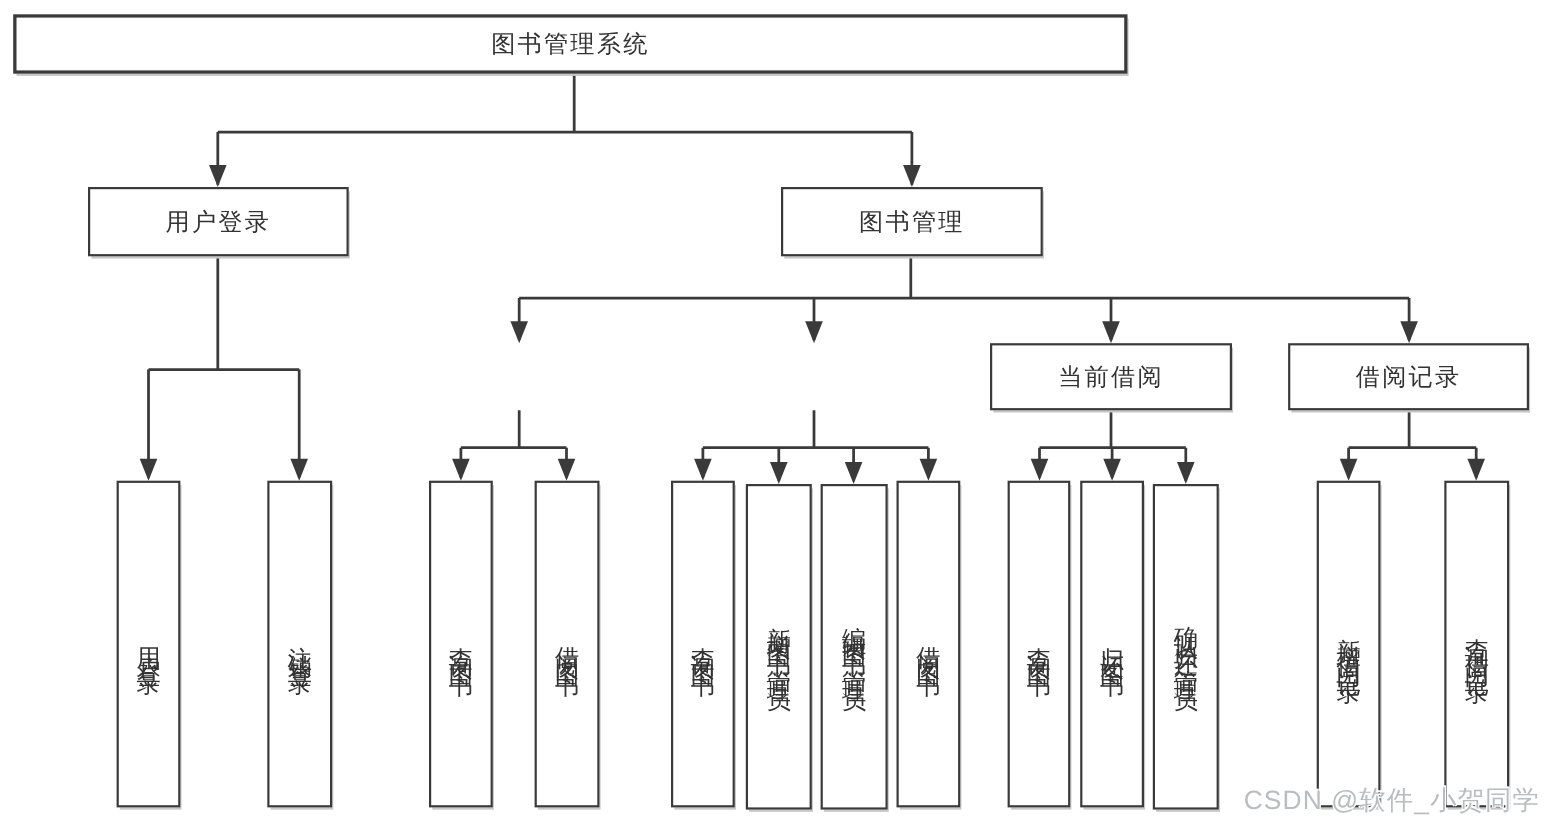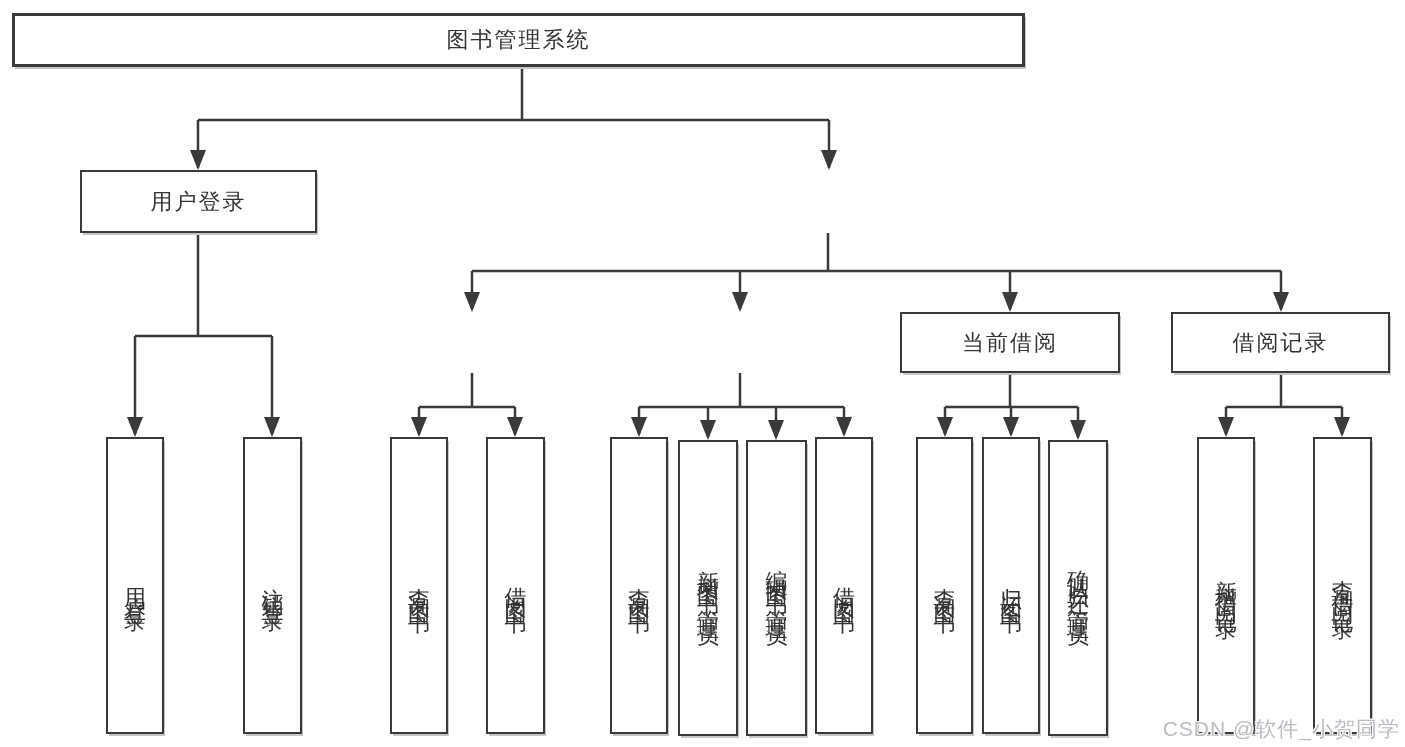--- a/index.html
+++ b/index.html
@@ -35,21 +35,21 @@
     writing-mode:vertical-rl;
     text-orientation:mixed;
     letter-spacing:8px;
     line-height:1;
     font-size:22px;
     color:var(--text);
   }
   .watermark{
     position:absolute;
     right:5px;bottom:4px;
-    font-size:21px;
+    font-size:24px;
     letter-spacing:1px;
     color:var(--wm);
     text-shadow:1px 1px 0 #ffffff,-1px -1px 0 #ffffff,1px -1px 0 #ffffff,-1px 1px 0 #ffffff;
     white-space:nowrap;
     z-index:5;
   }
 </style>
 </head>
 <body>
 
@@ -94,20 +94,21 @@
     <g>
       <path class="wire" d="M1281 373 V407 M1226 407 H1342 M1226 407 V434 M1342 407 V434"></path>
       <path class="arrow" d="M1226 437 L1218 417 L1234 417 Z"></path>
       <path class="arrow" d="M1342 437 L1334 417 L1350 417 Z"></path>
     </g>
   </svg>
 
   <div class="box h root" style="left:12px;top:13px;width:1013px;height:54px;">图书管理系统</div>
 
   <div class="box h" style="left:80px;top:170px;width:237px;height:63px;">用户登录</div>
+  <div class="box h" style="left:710px;top:170px;width:238px;height:63px;">图书管理</div>
 
   <div class="box h" style="left:900px;top:312px;width:220px;height:61px;">当前借阅</div>
   <div class="box h" style="left:1171px;top:312px;width:219px;height:61px;">借阅记录</div>
 
   <div class="box" style="left:106px;top:437px;width:58px;height:297px;">
     <span class="vt">用户登录</span>
   </div>
   <div class="box" style="left:243px;top:437px;width:59px;height:297px;">
     <span class="vt">注销登录</span>
   </div>

